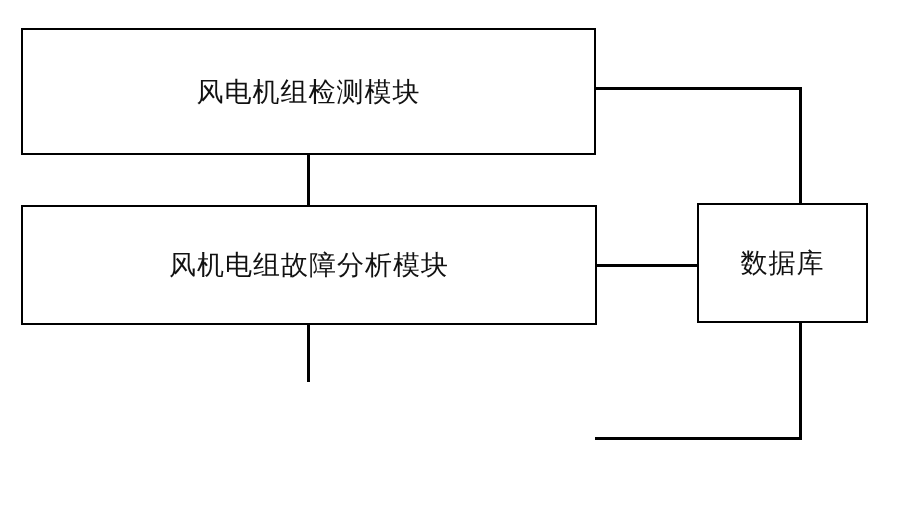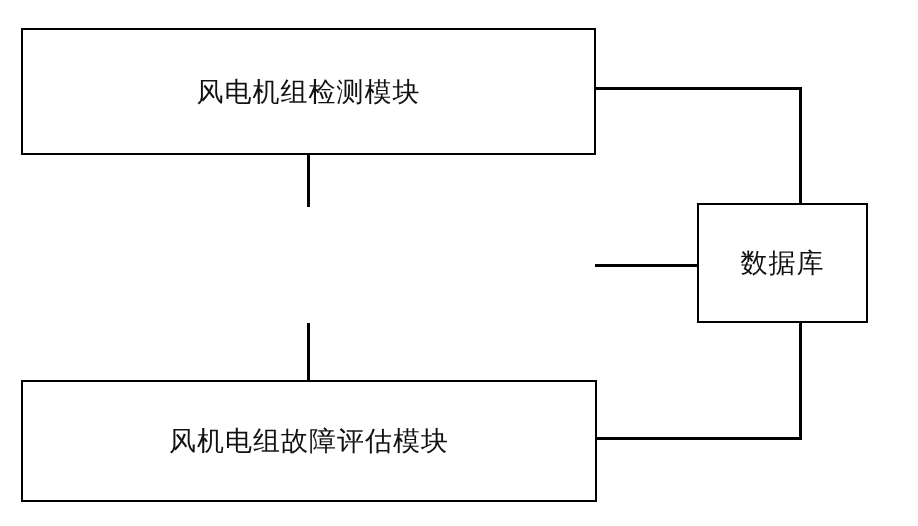--- a/index.html
+++ b/index.html
@@ -113,24 +113,24 @@
 </style>
 </head>
 <body>
 
 <div id="diagram-canvas">
 
   <div class="node" id="node-detection">
     <span class="node-label">风电机组检测模块</span>
   </div>
 
+  <div class="node" id="node-analysis">
+    <span class="node-label">风机电组故障分析模块</span>
+  </div>
 
-  <div class="node" id="node-evaluation">
-    <span class="node-label">风机电组故障评估模块</span>
-  </div>
 
   <div class="node" id="node-database">
     <span class="node-label">数据库</span>
   </div>
 
   <div class="edge edge-v" id="edge-detection-analysis"></div>
 
   <div class="edge edge-v" id="edge-analysis-evaluation"></div>
 
   <div class="edge edge-h" id="edge-detection-db-h"></div>

